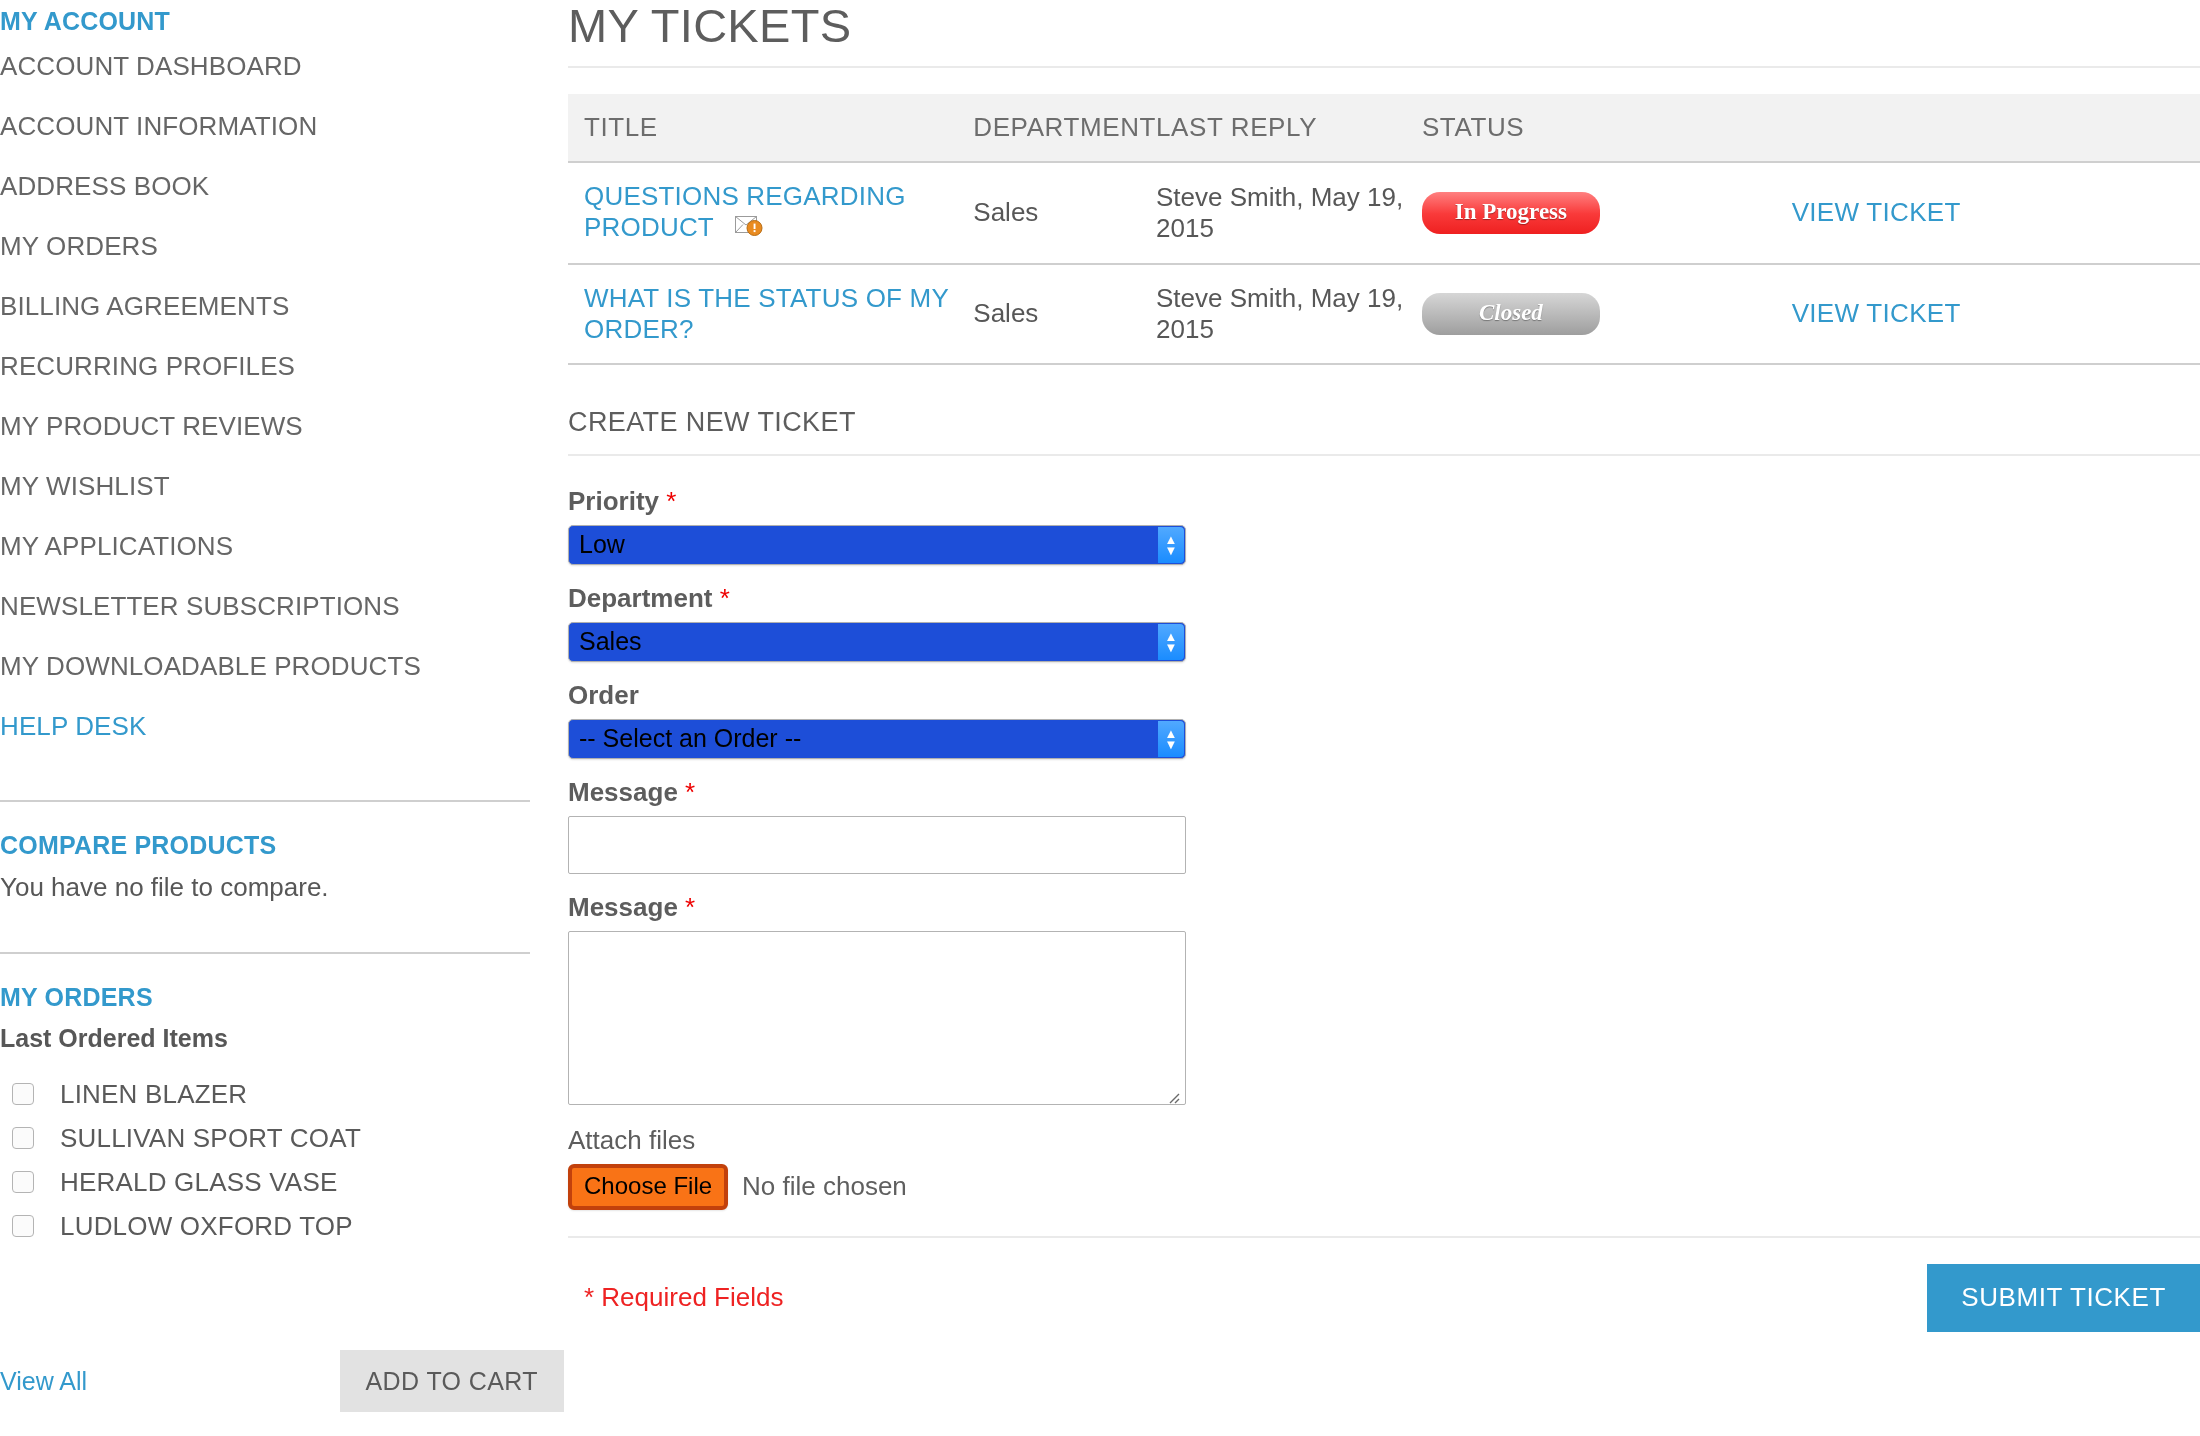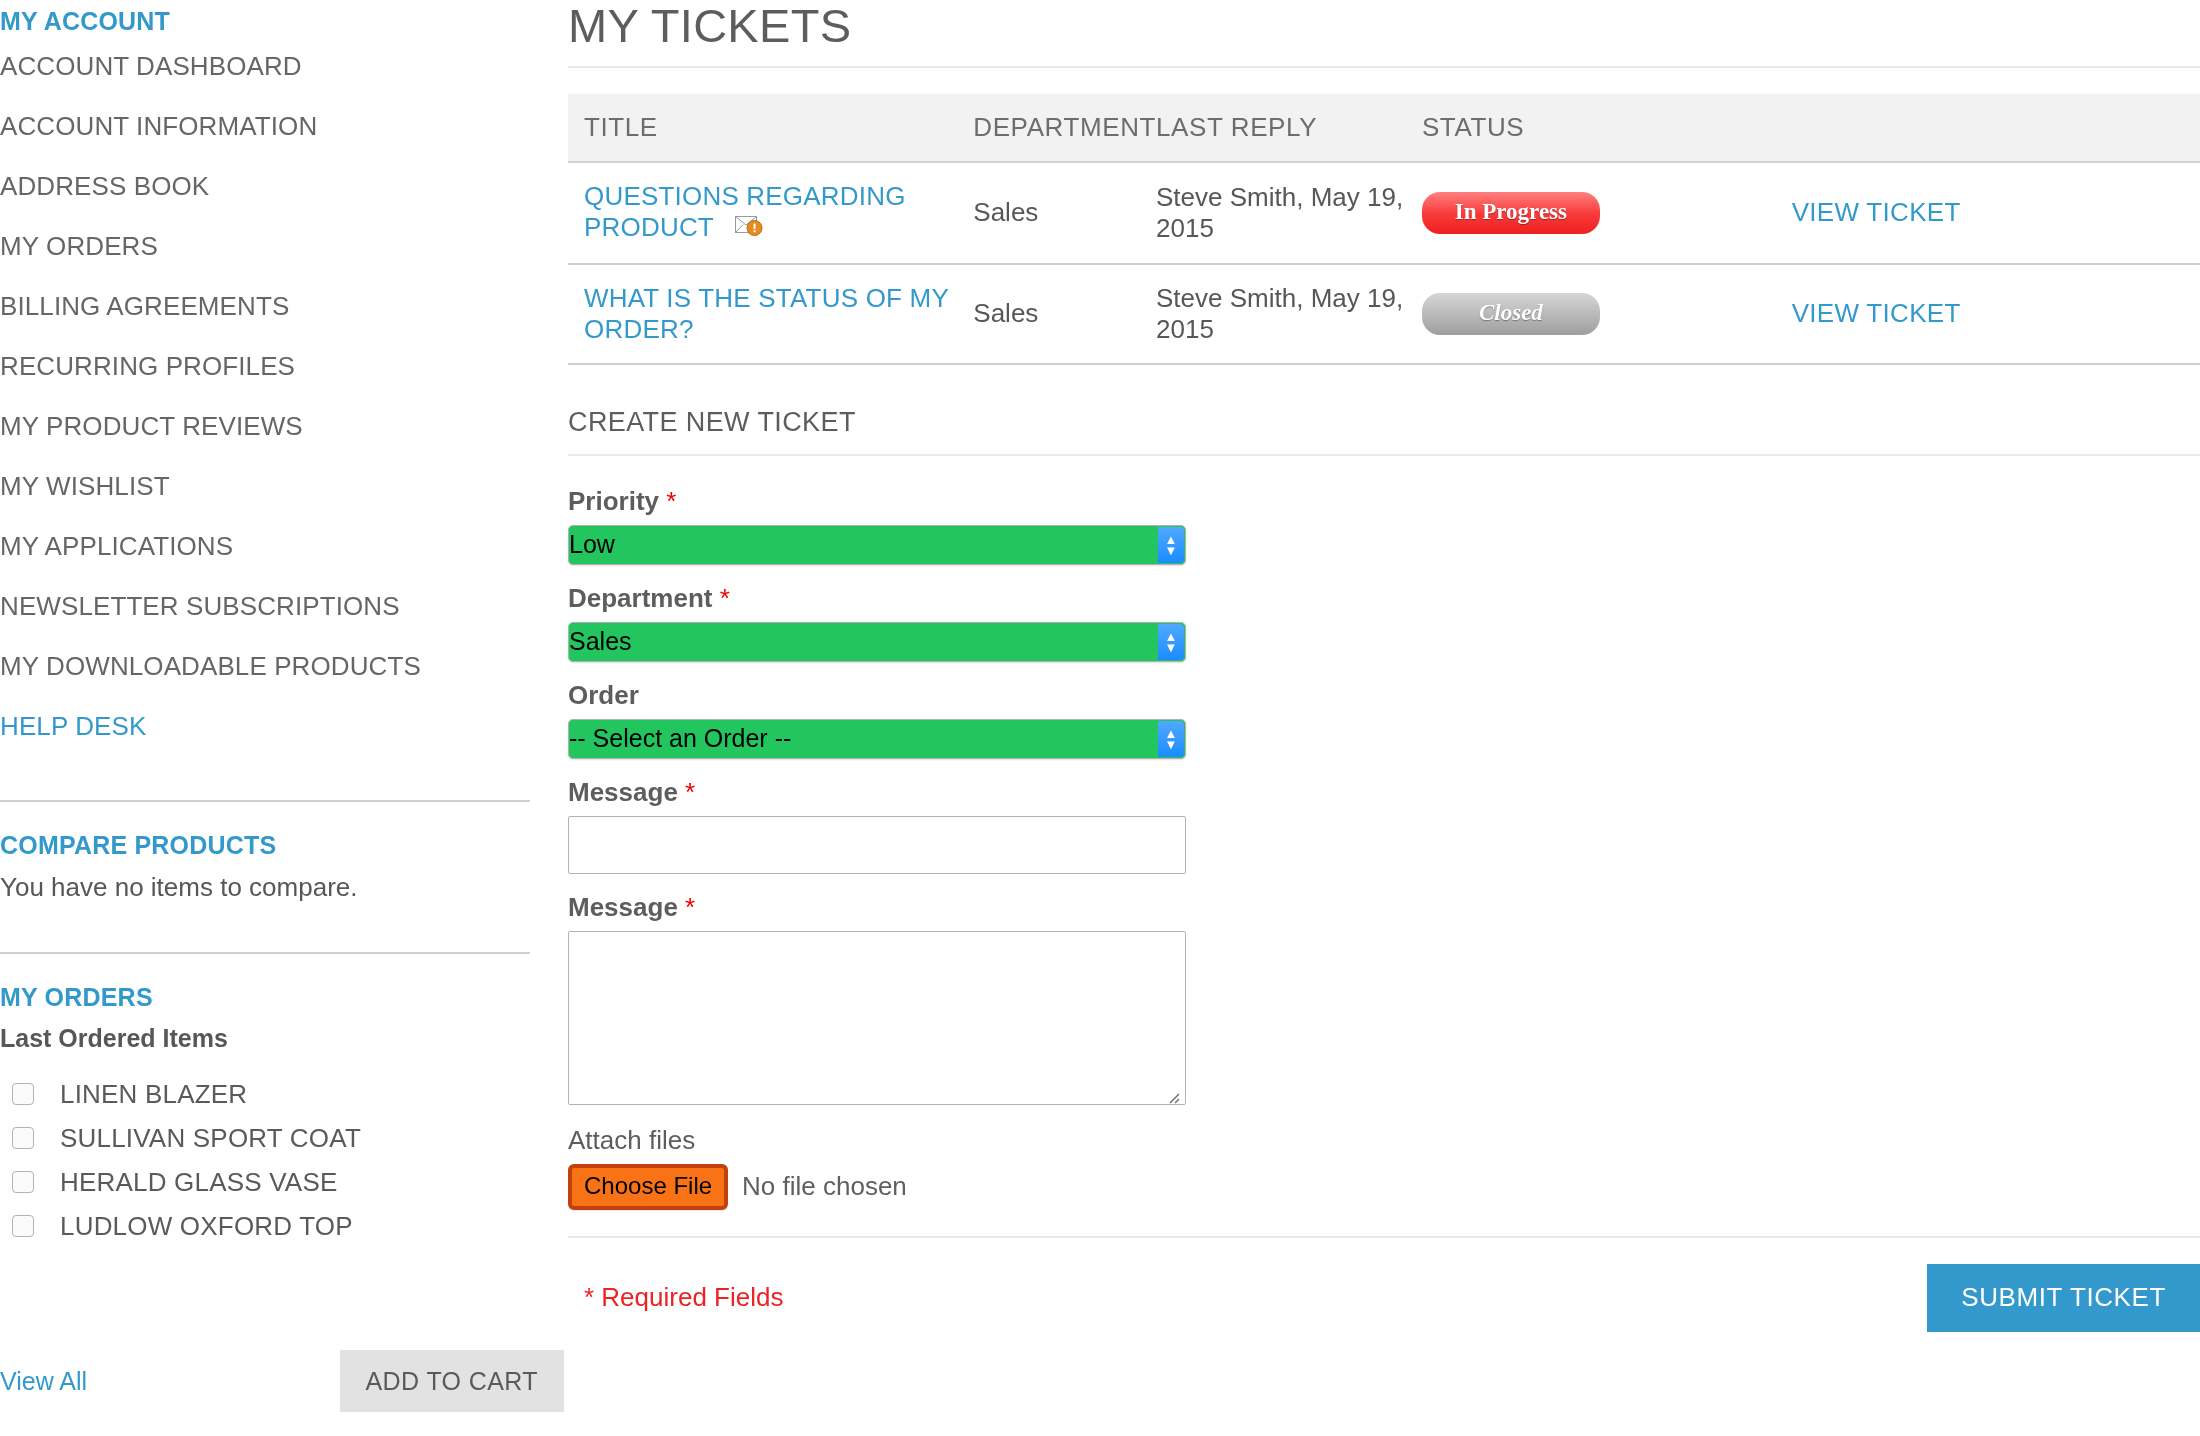--- a/index.html
+++ b/index.html
@@ -148,25 +148,25 @@
 
   .field { margin-bottom: 14px; }
   .field-label {
     font-size: 26px; color: #5d5d5d; font-weight: bold;
     display: block; margin-bottom: 8px;
   }
   .req { color: #ee0000; font-weight: normal; }
 
   .mac-select {
     position: relative; width: 618px; height: 40px;
-    background: #22c55e;
+    background: #1d4ed8;
     border: 1px solid #b0b0b0; border-radius: 5px;
     box-shadow: 0 1px 2px rgba(0,0,0,.12);
     display: flex; align-items: center;
-    font-size: 25px; color: #000000; 
+    font-size: 25px; color: #000000; padding-left: 10px;
     cursor: pointer;
   }
   .mac-select .chev {
     position: absolute; right: 1px; top: 1px;
     width: 26px; height: 36px;
     background: linear-gradient(to bottom,#51a9ff 0%,#1a8cff 100%);
     border-radius: 0 4px 4px 0;
     display: flex; flex-direction: column;
     align-items: center; justify-content: center;
     color: #ffffff; font-size: 13px; line-height: 11px;
@@ -242,21 +242,21 @@
         <li><a href="#">NEWSLETTER SUBSCRIPTIONS</a></li>
         <li><a href="#">MY DOWNLOADABLE PRODUCTS</a></li>
         <li><a href="#" class="current">HELP DESK</a></li>
       </ul>
     </div>
 
     <hr class="side-sep" style="margin-top:42px;">
 
     <div class="side-block" style="padding-top:22px;">
       <h3 class="side-title">COMPARE PRODUCTS</h3>
-      <div class="compare-text">You have no items to compare.</div>
+      <div class="compare-text">You have no file to compare.</div>
     </div>
 
     <hr class="side-sep" style="margin-top:48px;">
 
     <div class="side-block" style="padding-top:22px;">
       <h3 class="side-title">MY ORDERS</h3>
       <div class="last-ordered-title">Last Ordered Items</div>
       <ul class="prod-list">
         <li class="prod-item">
           <span class="prod-check"></span>

